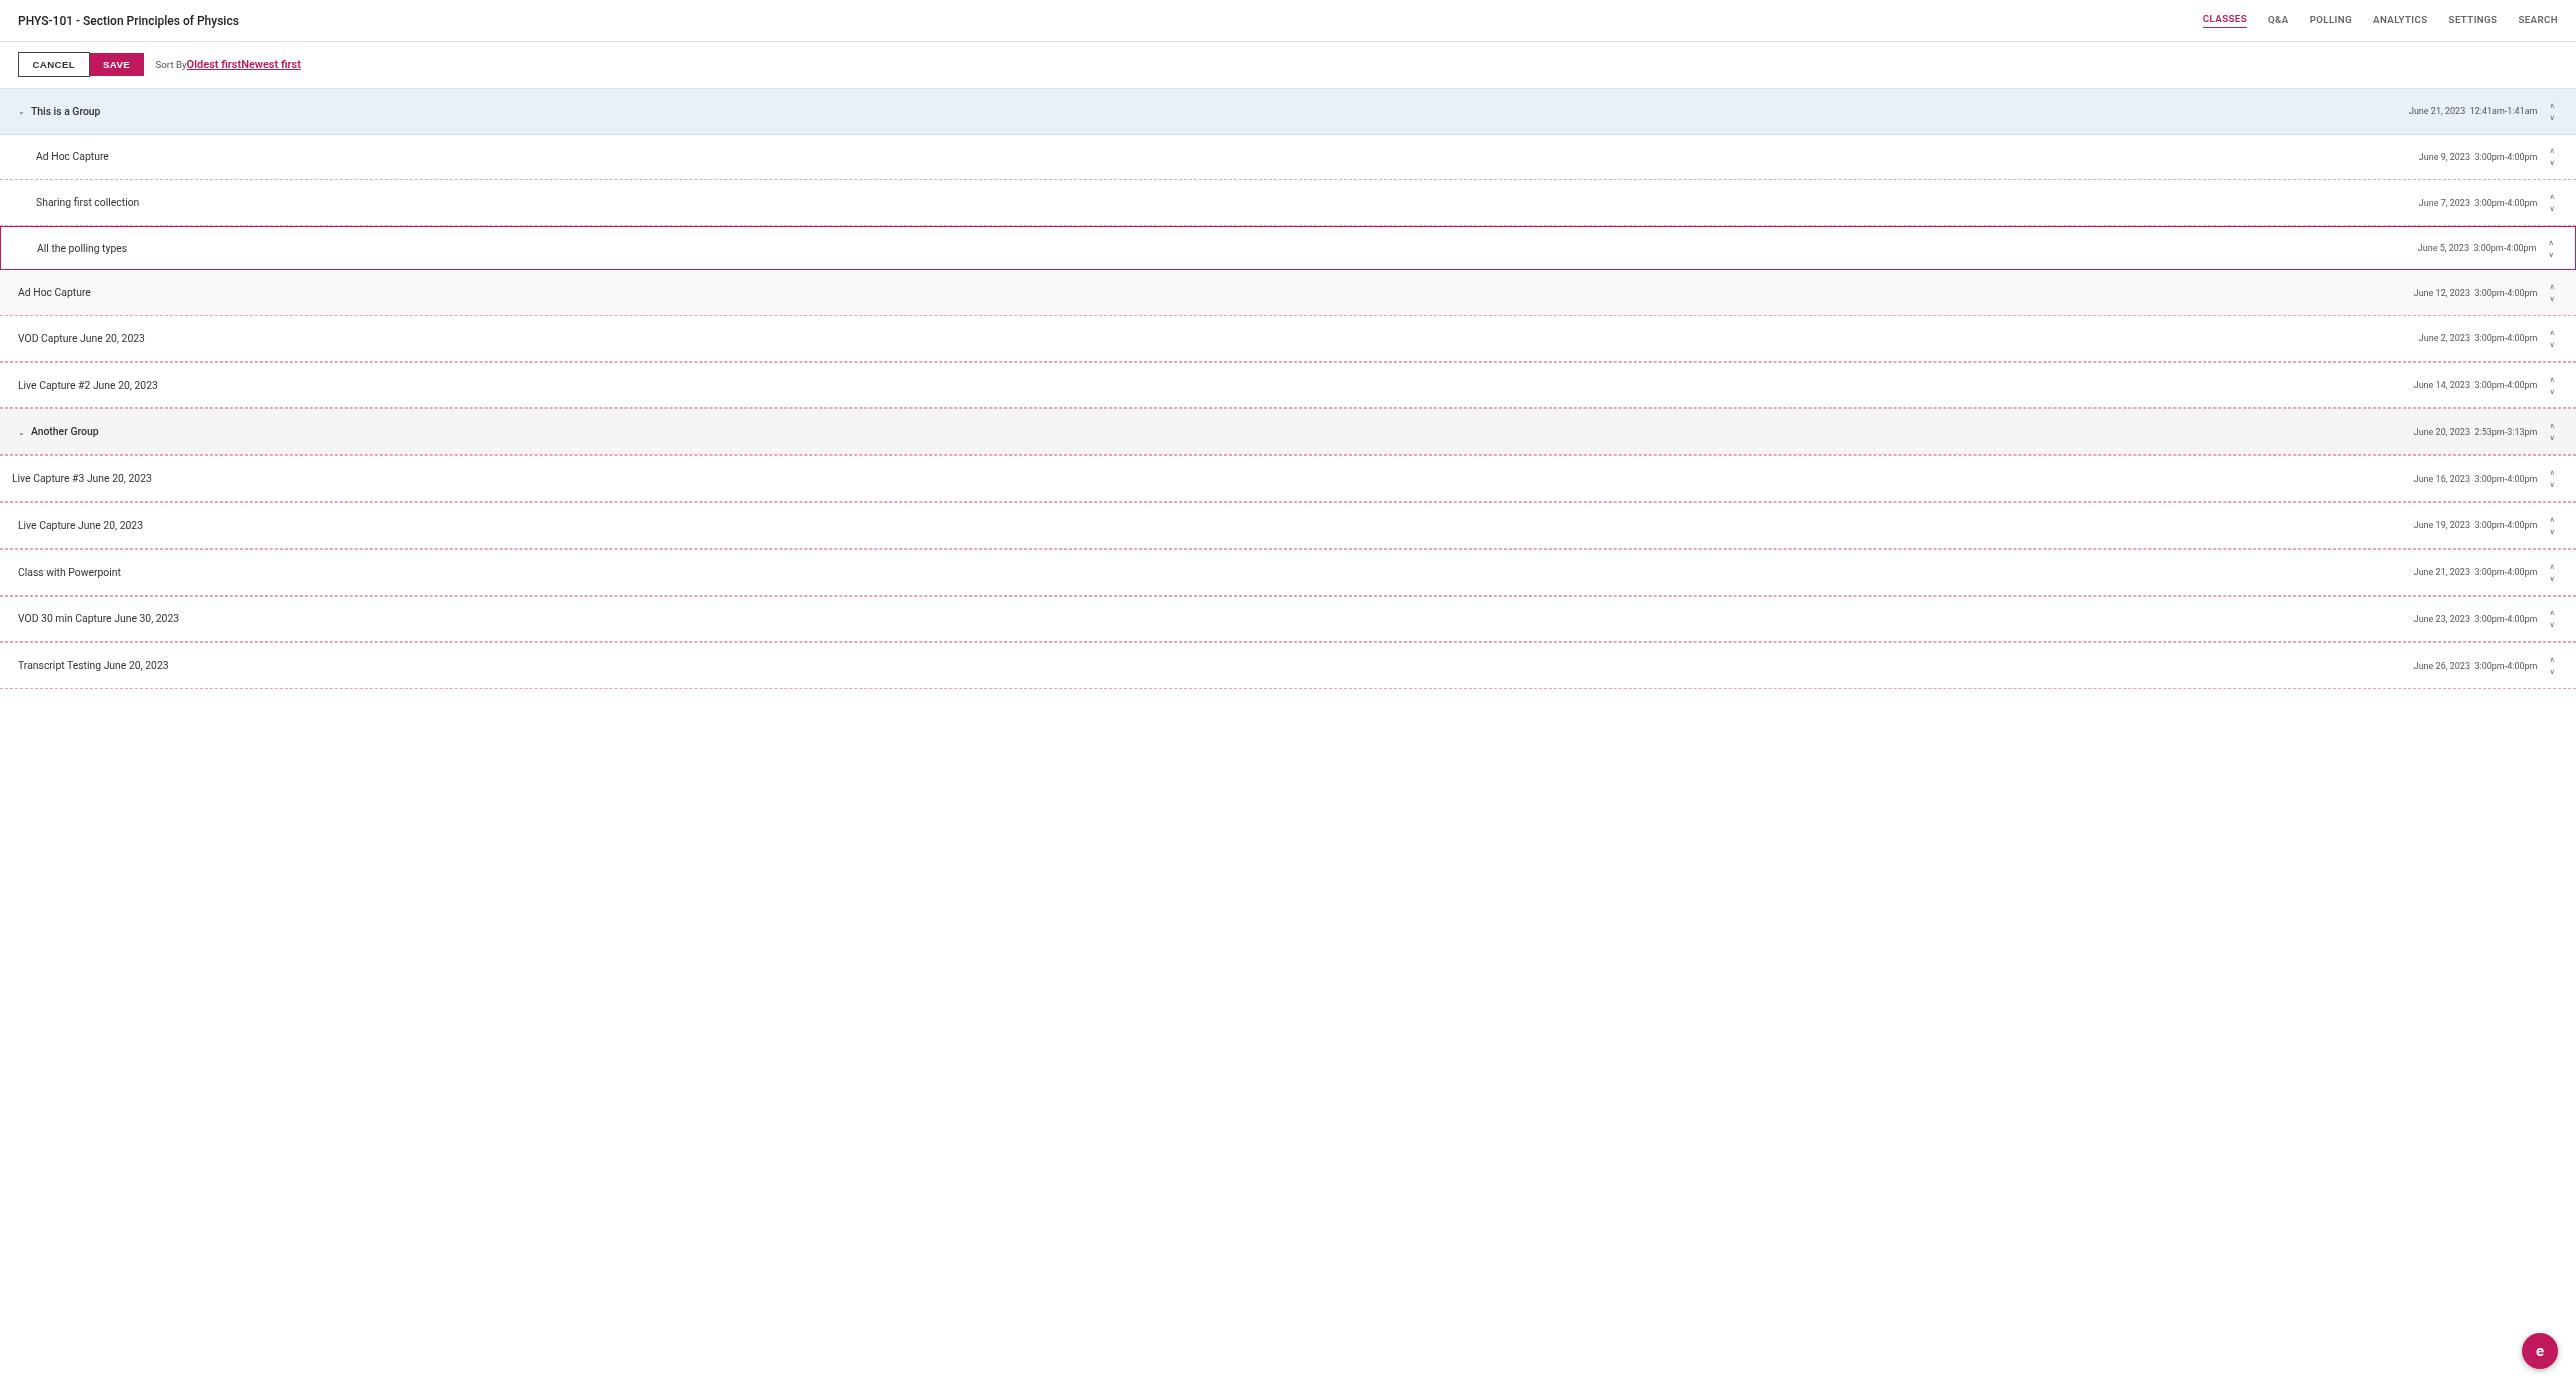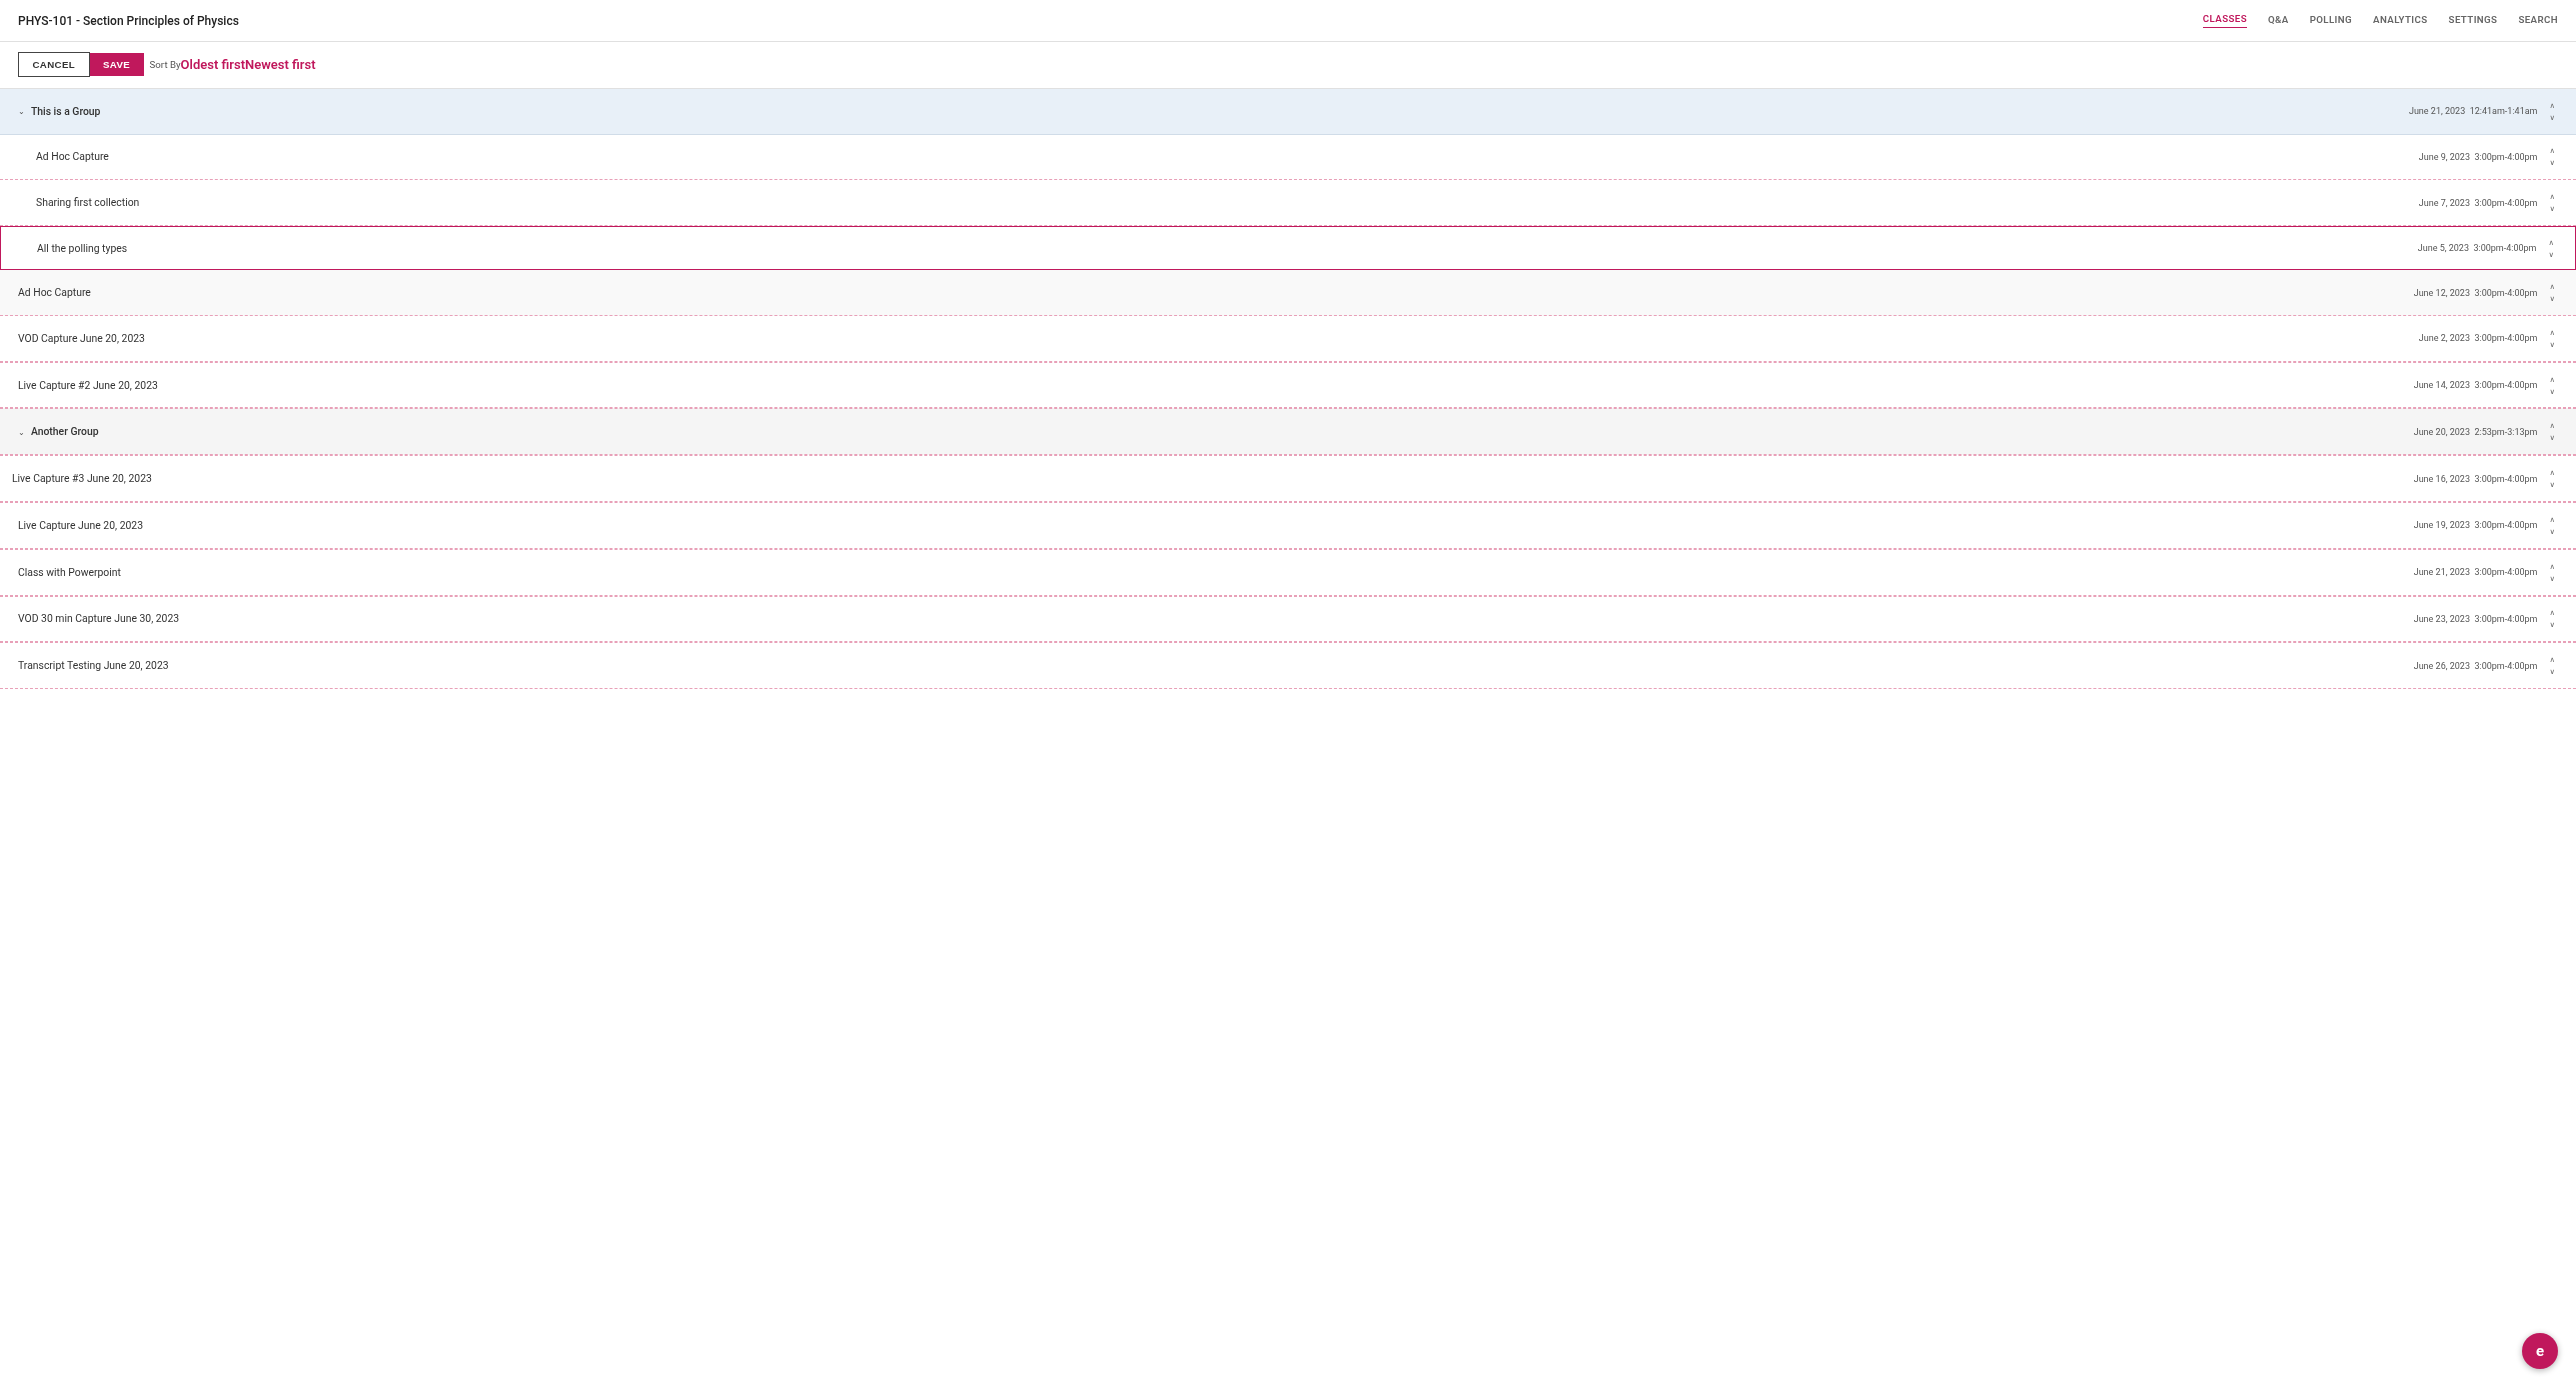--- a/index.html
+++ b/index.html
@@ -72,26 +72,27 @@
       font-weight: 700;
       font-size: 9.7px;
       padding: 6px 13.4px;
       cursor: pointer;
       text-transform: uppercase;
       letter-spacing: 0.4px;
     }
     .sort-by-label {
       font-size: 9.7px;
       color: #555;
-      margin-left: 6px;
+      margin-left: 12px;
     }
     .sort-option {
-      font-size: 13px;
+      font-size: 11px;
       font-weight: 600;
       cursor: pointer;
+      text-decoration: underline;
     }
     .sort-option.oldest {
       color: #c0185c;
     }
     .sort-option.newest {
       color: #c0185c;
     }
     
     .classes-container {
       background: #fff;

